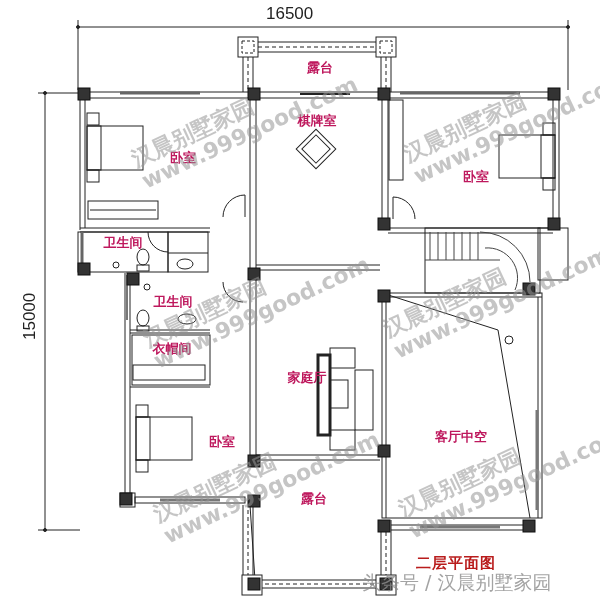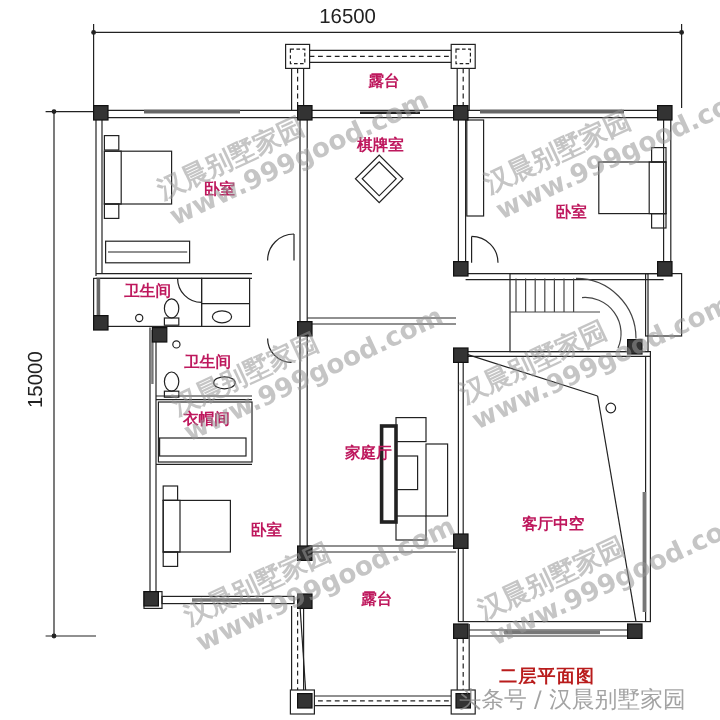--- a/index.html
+++ b/index.html
@@ -229,13 +229,13 @@
 </div>
 <div class="wm" style="left:150px;top:505px;">
   <div>汉晨别墅家园</div>
   <div>www.999good.com</div>
 </div>
 <div class="wm" style="left:395px;top:500px;">
   <div>汉晨别墅家园</div>
   <div>www.999good.com</div>
 </div>
 
-<div class="credit" style="left:382px;top:570px;">头条号 / 汉晨别墅家园</div>
+<div class="credit" style="left:362px;top:570px;">头条号 / 汉晨别墅家园</div>
 
 </body></html>

